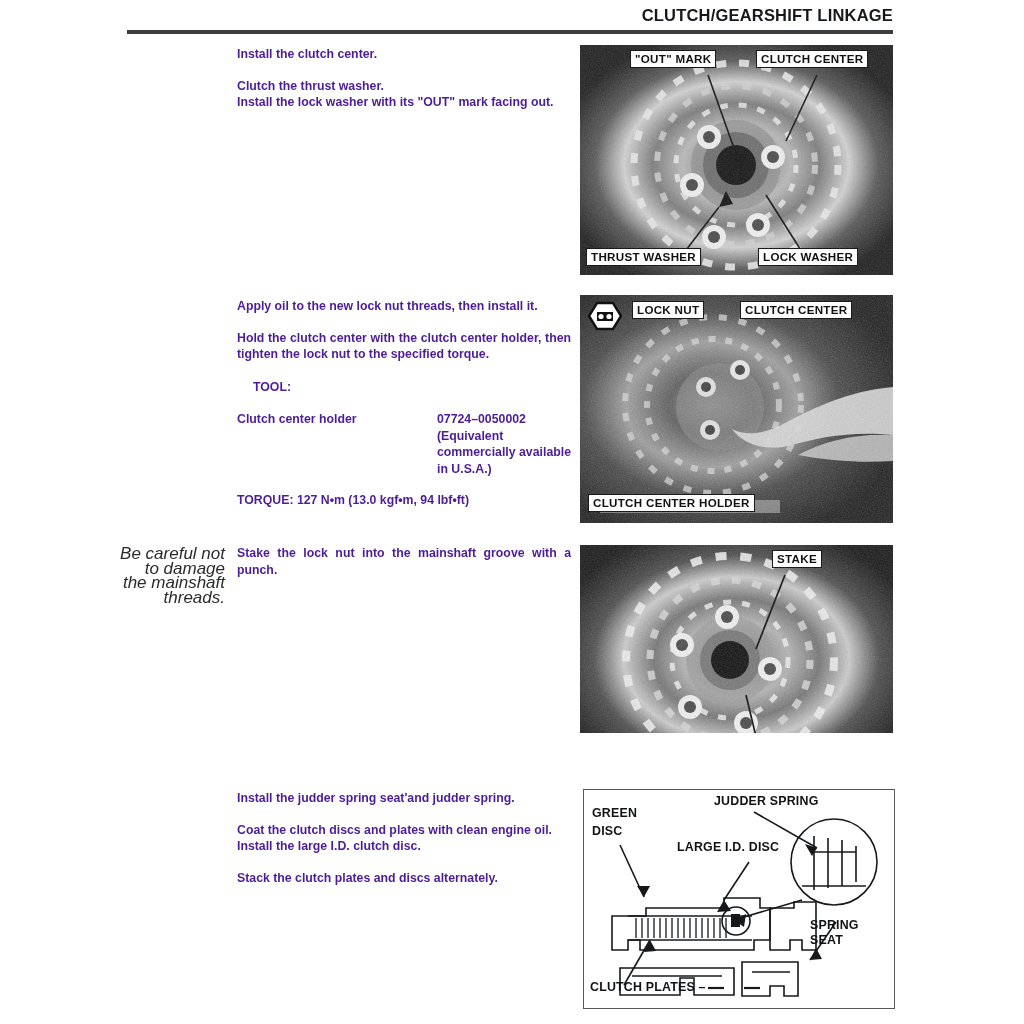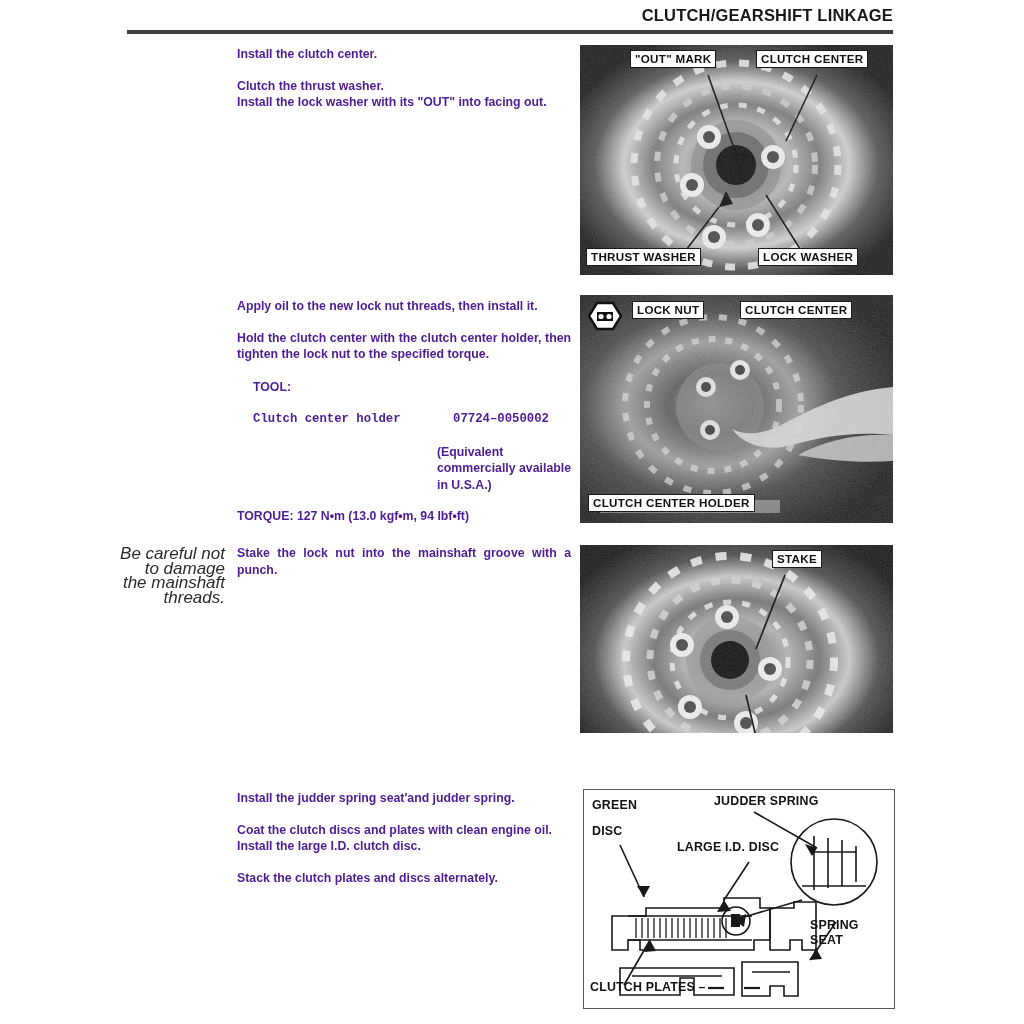--- a/index.html
+++ b/index.html
@@ -82,22 +82,21 @@
     margin: 0 0 15px 0;
     position: relative;
   }
   .tool-label {
     font-weight: bold;
     margin: 16px;
   }
   .tool-row {
     position: relative;
     display: block;
-    margin: 16px;
-    font-family: Liberation Mono, monospace;
+    margin: 0;
   }
   .tool-name {
     display: inline-block;
     width: 200px;
     font-weight: bold;
   }
   .tool-num {
     display: inline-block;
     font-weight: bold;
   }
@@ -162,21 +161,21 @@
 <div id="page">
 
   <div class="page-header">
     <div class="title">CLUTCH/GEARSHIFT LINKAGE</div>
   </div>
   <div class="header-rule"></div>
 
   <div class="text-col" style="top:46px;">
     <p class="nojust">Install the clutch center.</p>
     <p style="margin-bottom:0;" class="nojust">Clutch the thrust washer.</p>
-    <p class="last">Install the lock washer with its "OUT" into facing out.</p>
+    <p class="last">Install the lock washer with its "OUT" mark facing out.</p>
   </div>
 
   <div class="text-col" style="top:298px;">
     <p class="nojust">Apply oil to the new lock nut threads, then install it.</p>
     <p>Hold the clutch center with the clutch center holder, then tighten the lock nut to the specified torque.</p>
     <div class="tool-block">
       <div class="tool-label">TOOL:</div>
       <div class="tool-row">
         <span class="tool-name">Clutch center holder</span><span class="tool-num">07724–0050002</span>
       </div>
@@ -420,21 +419,21 @@
         <polygon points="226,170 232,158 238,169"></polygon>
         <polygon points="66,150 60,162 72,161"></polygon>
       </g>
 
       <g stroke="#16181a" stroke-width="2.2">
         <path d="M124,198 L140,198"></path>
         <path d="M160,198 L176,198"></path>
       </g>
     </svg>
 
-    <div class="dlabel" style="left:8px; top:8px;">GREEN</div>
+    <div class="dlabel" style="left:8px; top:16px;">GREEN</div>
 
     <div class="dlabel" style="left:8px; top:34px;">DISC</div>
     <div class="dlabel" style="left:130px; top:4px;">JUDDER SPRING</div>
     <div class="dlabel" style="left:93px; top:50px;">LARGE I.D. DISC</div>
     <div class="dlabel" style="left:226px; top:128px;">SPRING</div>
     <div class="dlabel" style="left:226px; top:143px;">SEAT</div>
     <div class="dlabel" style="left:6px; top:190px;">CLUTCH PLATES –</div>
   </div>
 
 </div>

